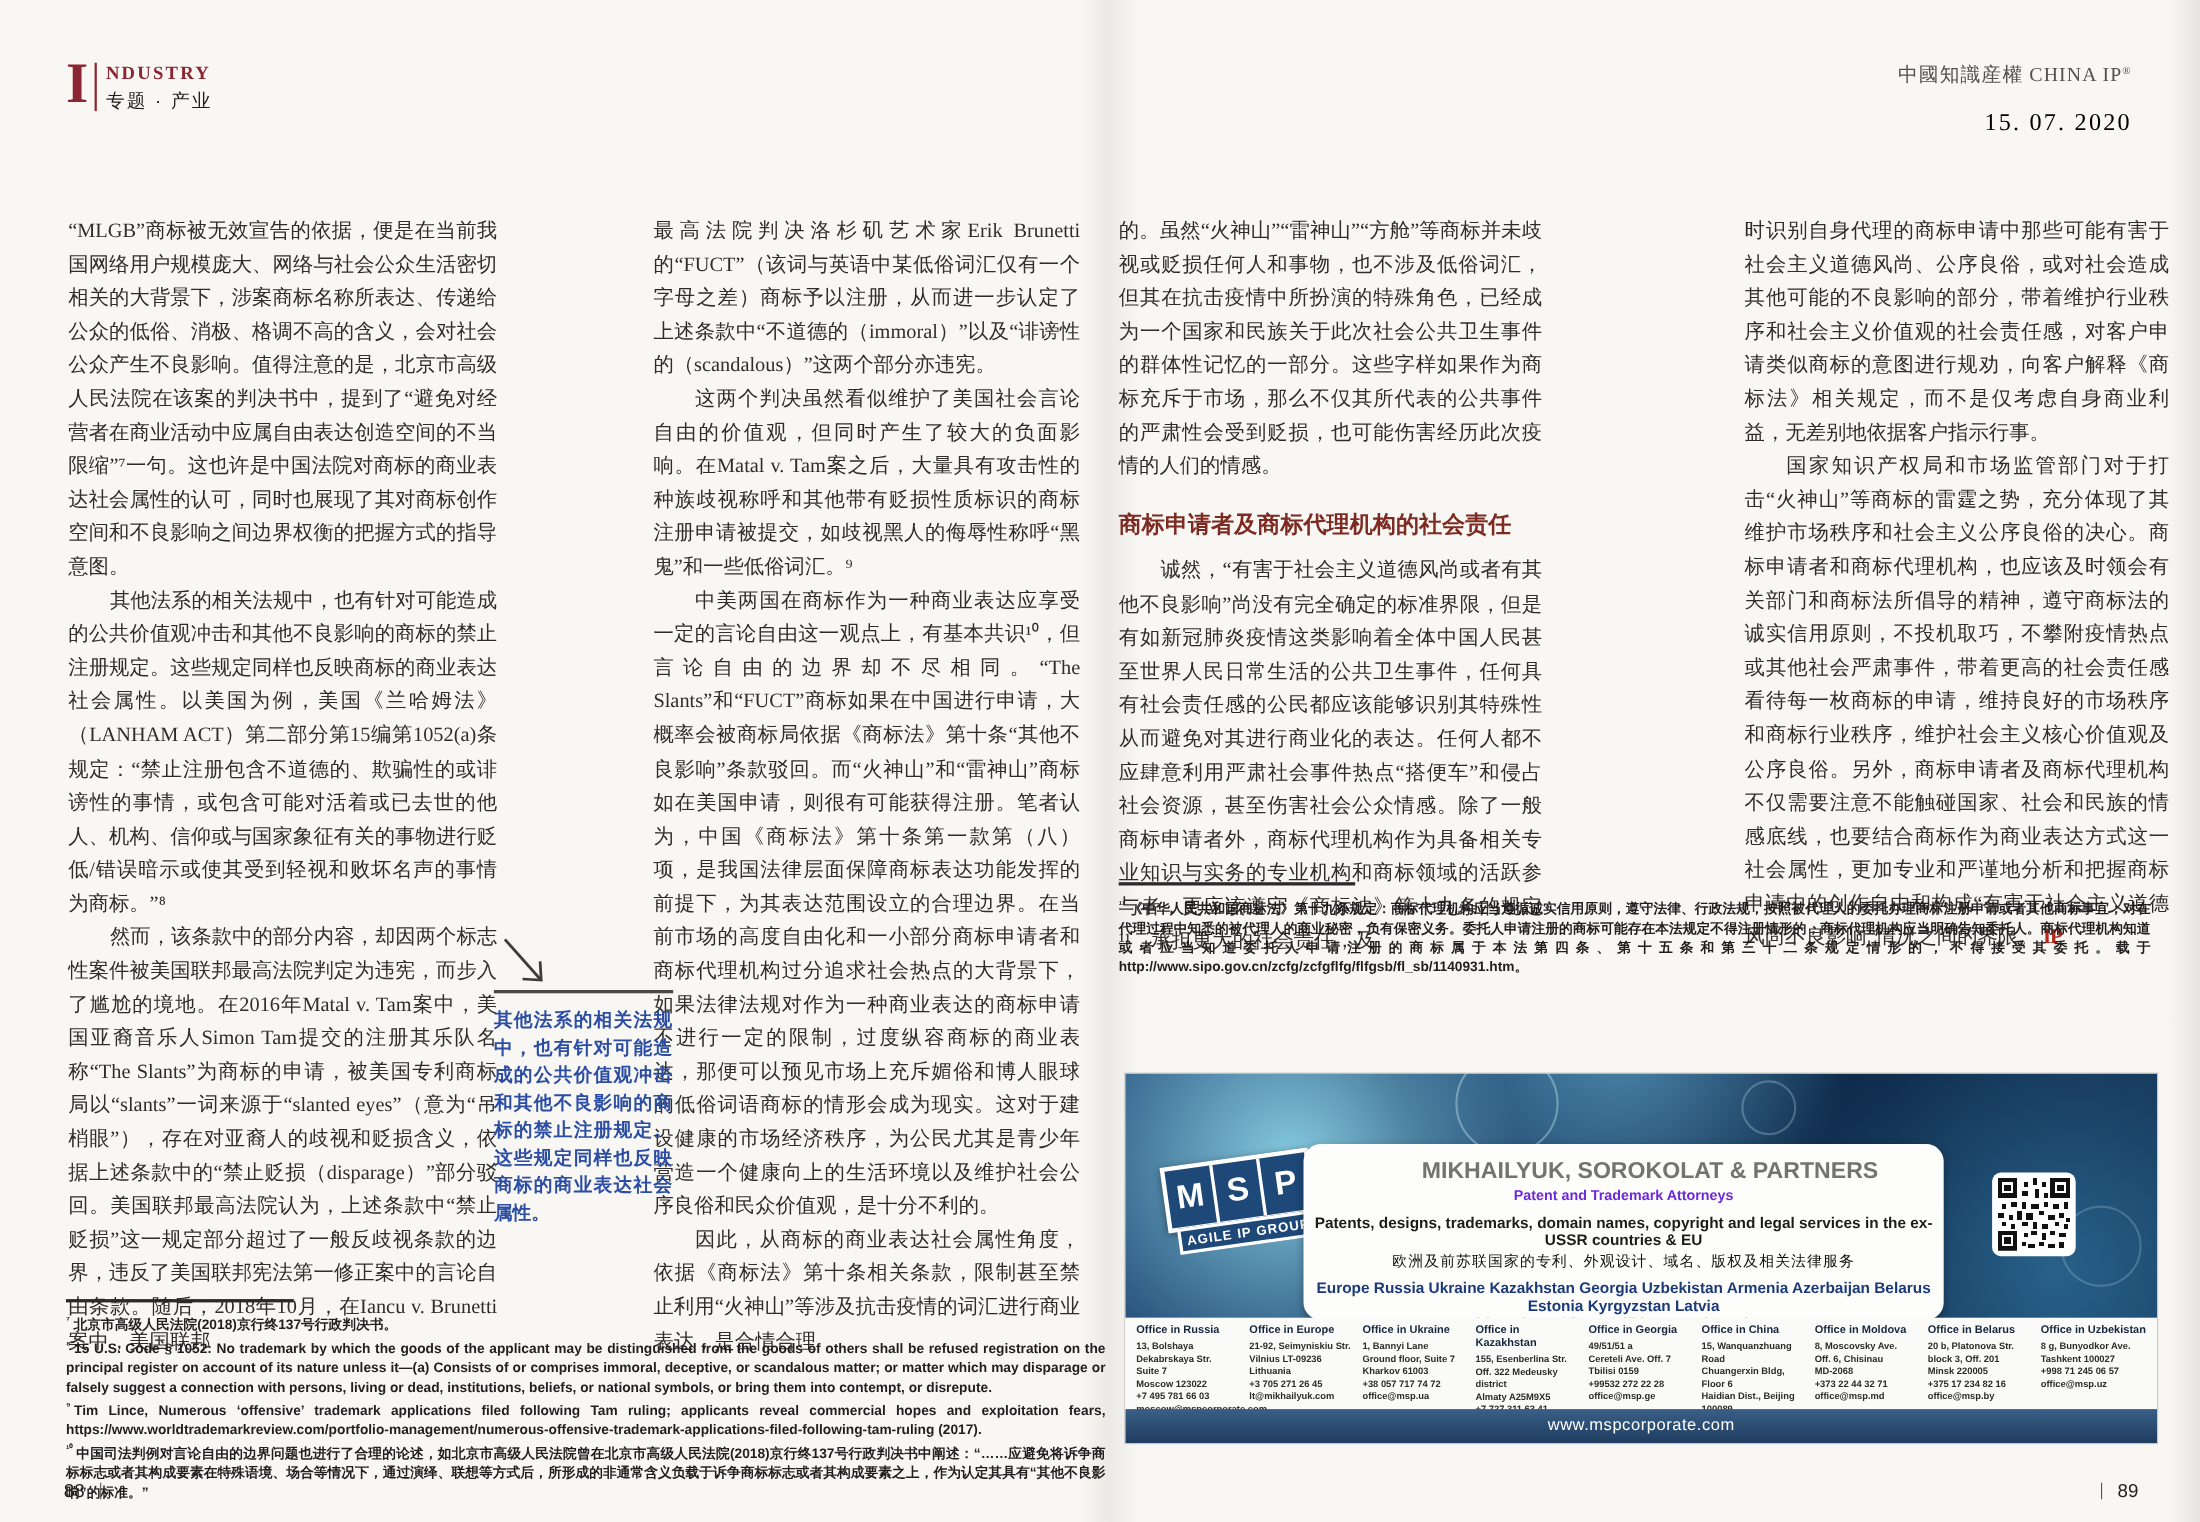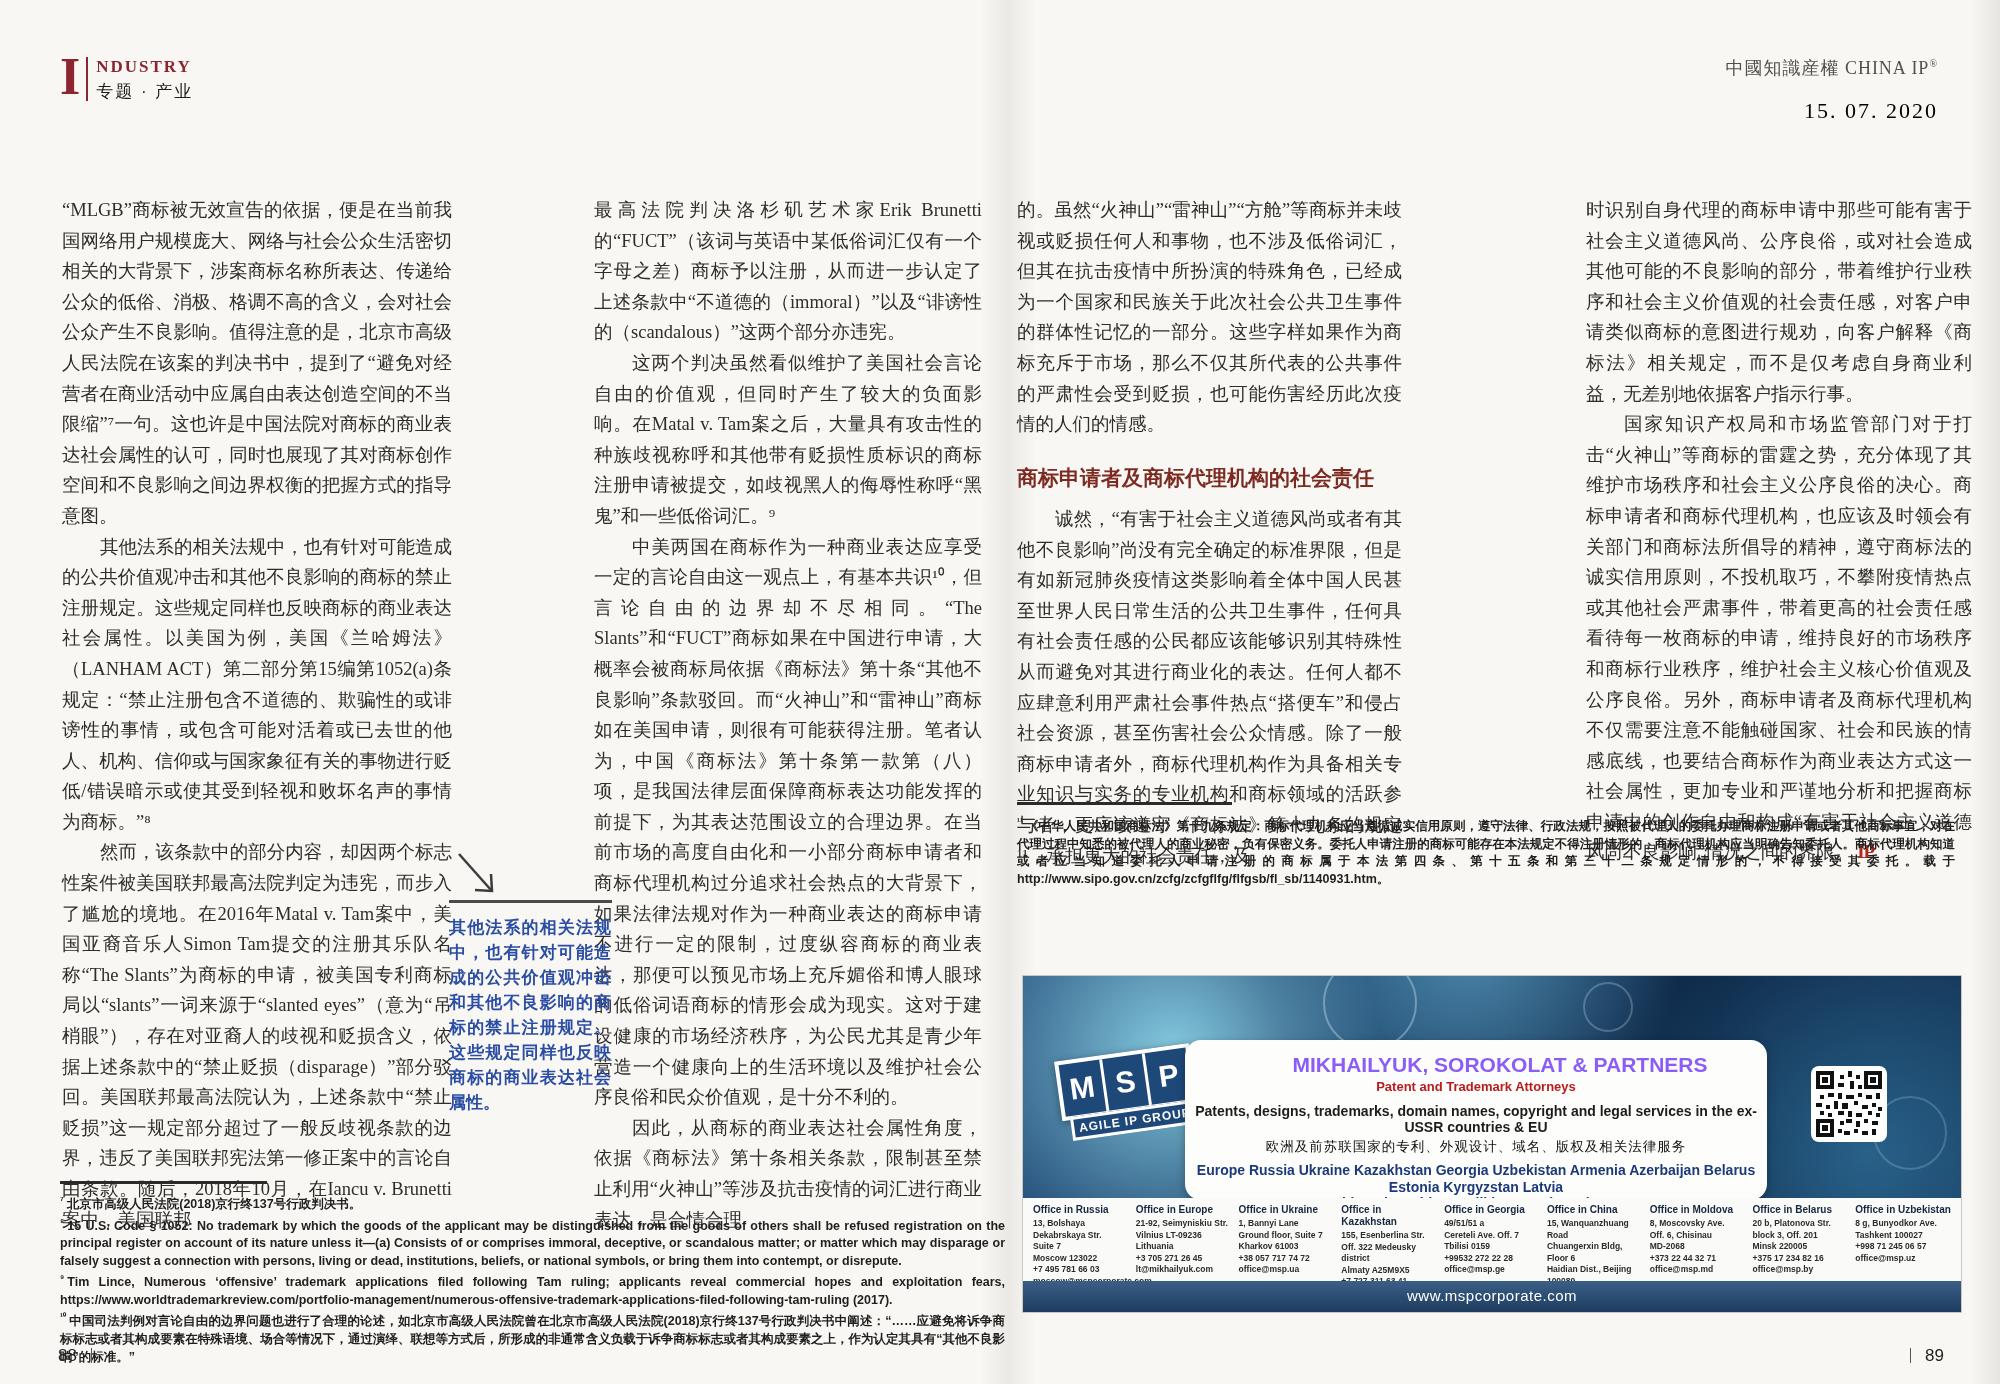--- a/index.html
+++ b/index.html
@@ -82,22 +82,22 @@
   .msp-cell{flex:1;display:flex;align-items:center;justify-content:center;
     color:#fff;font:bold 30px "Liberation Sans",sans-serif;}
   .msp-cell + .msp-cell{border-left:3px solid #fff;}
   .msp-banner{border:3px solid #fff;background:#1d4878;color:#fff;text-align:center;
     font:bold 12px/16px "Liberation Sans",sans-serif;letter-spacing:1px;margin-top:-3px;
     transform:translateX(8px);width:118px;padding:1px 2px;}
 
   .ad-card{position:absolute;left:162px;top:64px;width:582px;height:160px;background:#fdfdfc;
     border-radius:16px;text-align:center;padding-top:13px;box-sizing:border-box;
     box-shadow:0 3px 8px rgba(0,0,0,0.3);}
-  .ad-firm{color:#8b5cf6;font:bold 21px "Liberation Sans",sans-serif;padding-left:48px;}
-  .ad-sub{color:#b91c1c;font:bold 13px "Liberation Sans",sans-serif;margin-top:2px;}
+  .ad-firm{color:#737373;font:bold 21px "Liberation Sans",sans-serif;padding-left:48px;}
+  .ad-sub{color:#6d28d9;font:bold 13px "Liberation Sans",sans-serif;margin-top:2px;}
   .ad-serv-en{color:#1c1c1c;font:bold 14px "Liberation Sans",sans-serif;margin-top:9px;}
   .ad-serv-cn{color:#101010;font:13.5px "Liberation Serif",serif;margin-top:3px;letter-spacing:1px;}
   .ad-cty-en{color:#1c3a78;font:bold 14px "Liberation Sans",sans-serif;margin-top:6px;line-height:16.5px;}
   .ad-cty-cn{color:#1e1e1e;font:13px "Liberation Serif",serif;margin-top:3px;line-height:16px;letter-spacing:1px;}
 
   .qr{position:absolute;left:788px;top:90px;width:76px;height:76px;background:#fff;border-radius:8px;
     padding:5px;box-sizing:border-box;}
 
   .ad-offices{position:absolute;left:0;top:222px;width:100%;height:84px;background:#fafaf8;
     display:flex;gap:7px;padding:6px 10px 0;box-sizing:border-box;font-family:"Liberation Sans",sans-serif;}

